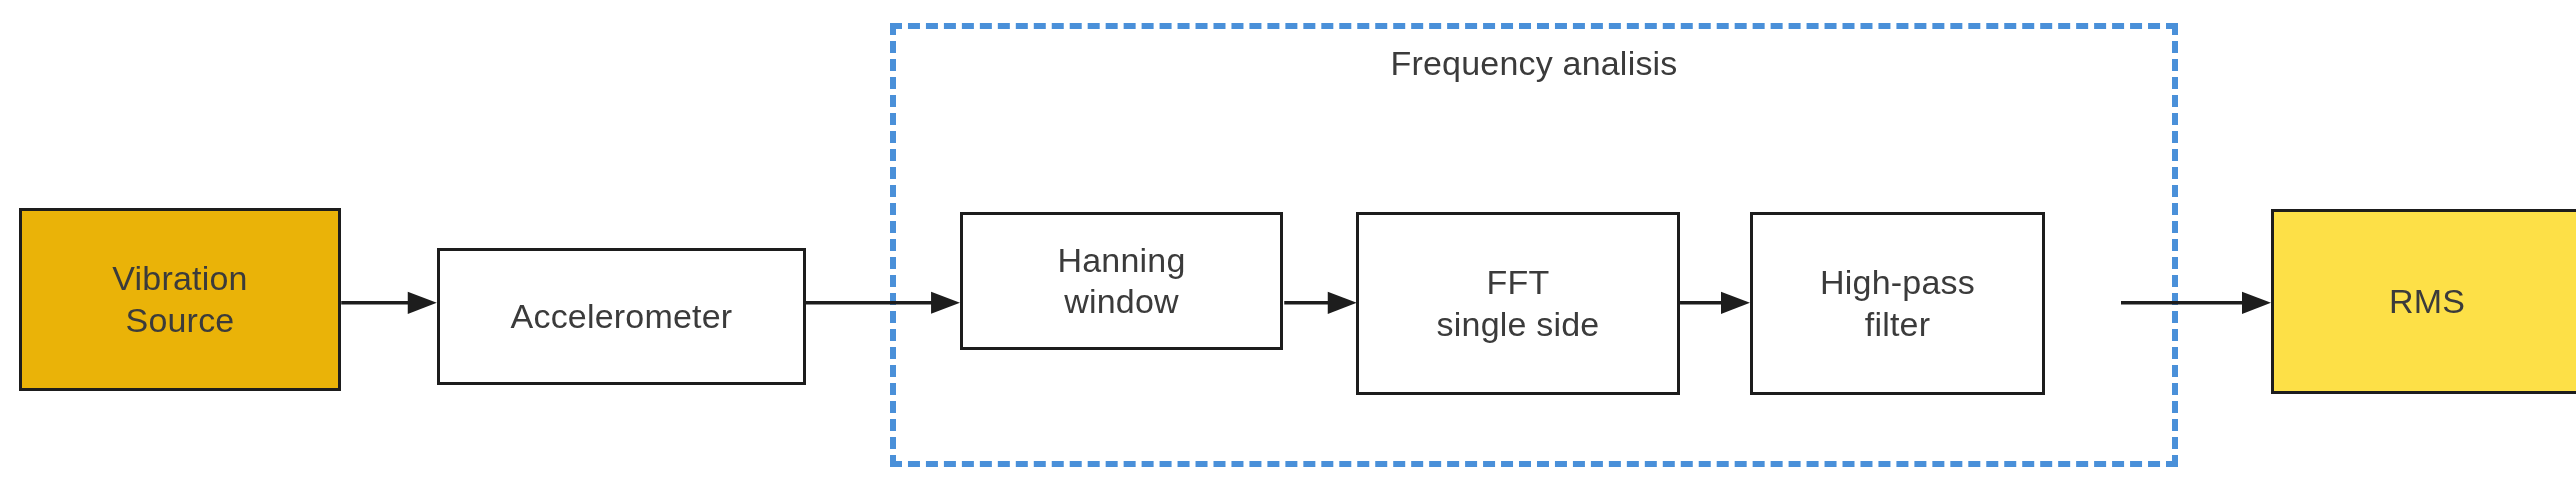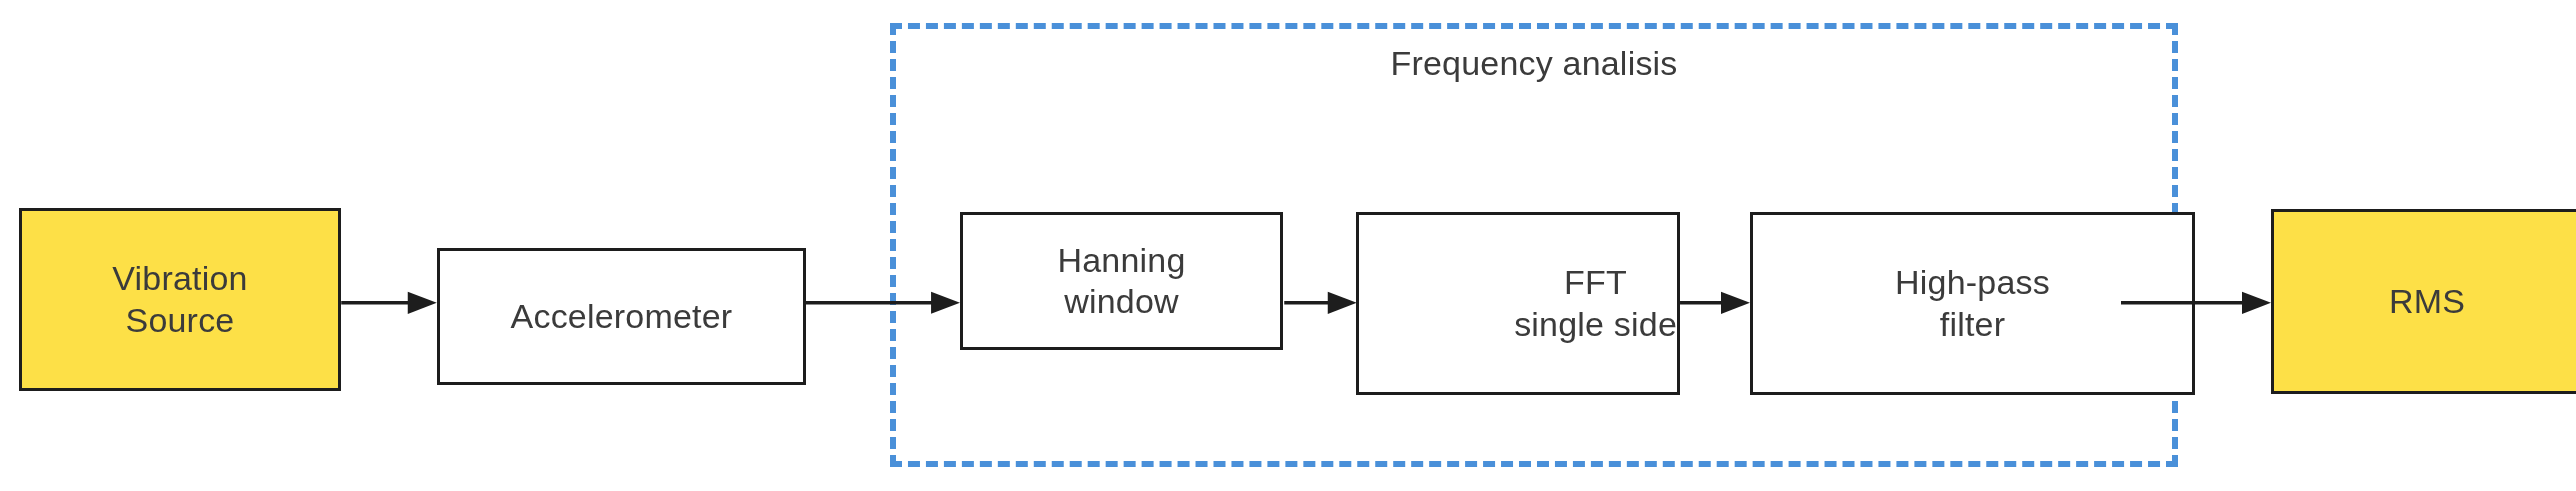--- a/index.html
+++ b/index.html
@@ -71,40 +71,40 @@
   }
 </style>
 </head>
 <body>
 
 <div id="canvas" style="width: 2576px; height: 491px; background: rgb(255, 255, 255);">
 
   <div class="group-frame" id="group-frame" style="left: 890px; top: 23px; width: 1288px; height: 444px; border-color: rgb(74, 144, 217); border-width: 6px;"></div>
   <div class="group-label" id="group-label" style="left: 1534px; top: 44px;">Frequency analisis</div>
 
-  <div class="node" id="node-0" style="left: 19px; top: 208px; width: 322px; height: 183px; background: #fde047; border-color: rgb(29, 29, 29); border-width: 3.4px;">
+  <div class="node" id="node-0" style="left: 19px; top: 208px; width: 322px; height: 183px; background: #eab308; border-color: rgb(29, 29, 29); border-width: 3.4px;">
     <span class="node-label" style="color: rgb(59, 59, 59); font-size: 34px;">Vibration
 Source</span>
   </div>
 
   <div class="node" id="node-1" style="left: 437px; top: 248px; width: 369px; height: 137px; background: rgb(255, 255, 255); border-color: rgb(29, 29, 29); border-width: 3.4px;">
     <span class="node-label" style="color: rgb(59, 59, 59); font-size: 34px;">Accelerometer</span>
   </div>
 
   <div class="node" id="node-2" style="left: 960px; top: 212px; width: 323px; height: 138px; background: rgb(255, 255, 255); border-color: rgb(29, 29, 29); border-width: 3.4px;">
     <span class="node-label" style="color: rgb(59, 59, 59); font-size: 34px;">Hanning
 window</span>
   </div>
 
-  <div class="node" id="node-3" style="left: 1356px; top: 212px; width: 324px; height: 183px; background: rgb(255, 255, 255); border-color: rgb(29, 29, 29); border-width: 3.4px; justify-content: flex-end;">
+  <div class="node" id="node-3" style="left: 1356px; top: 212px; width: 324px; height: 183px; background: rgb(255, 255, 255); border-color: rgb(29, 29, 29); border-width: 3.4px;">
     <span class="node-label" style="color: rgb(59, 59, 59); font-size: 34px;">FFT
 single side</span>
   </div>
 
-  <div class="node" id="node-4" style="left: 1750px; top: 212px; width: 445px; height: 183px; background: rgb(255, 255, 255); border-color: rgb(29, 29, 29); border-width: 3.4px;">
+  <div class="node" id="node-4" style="left: 1750px; top: 212px; width: 295px; height: 183px; background: rgb(255, 255, 255); border-color: rgb(29, 29, 29); border-width: 3.4px;">
     <span class="node-label" style="color: rgb(59, 59, 59); font-size: 34px;">High-pass
 filter</span>
   </div>
 
   <div class="node" id="node-5" style="left: 2271px; top: 209px; width: 312px; height: 185px; background: #fde047; border-color: rgb(29, 29, 29); border-width: 3.4px;">
     <span class="node-label" style="color: rgb(59, 59, 59); font-size: 34px;">RMS</span>
   </div>
 
   <div class="connector" id="edge-0" style="left: 341px; top: 290px; width: 96px; height: 25.6px;">
       <svg width="96" height="25.6" viewBox="0 0 112 30">

